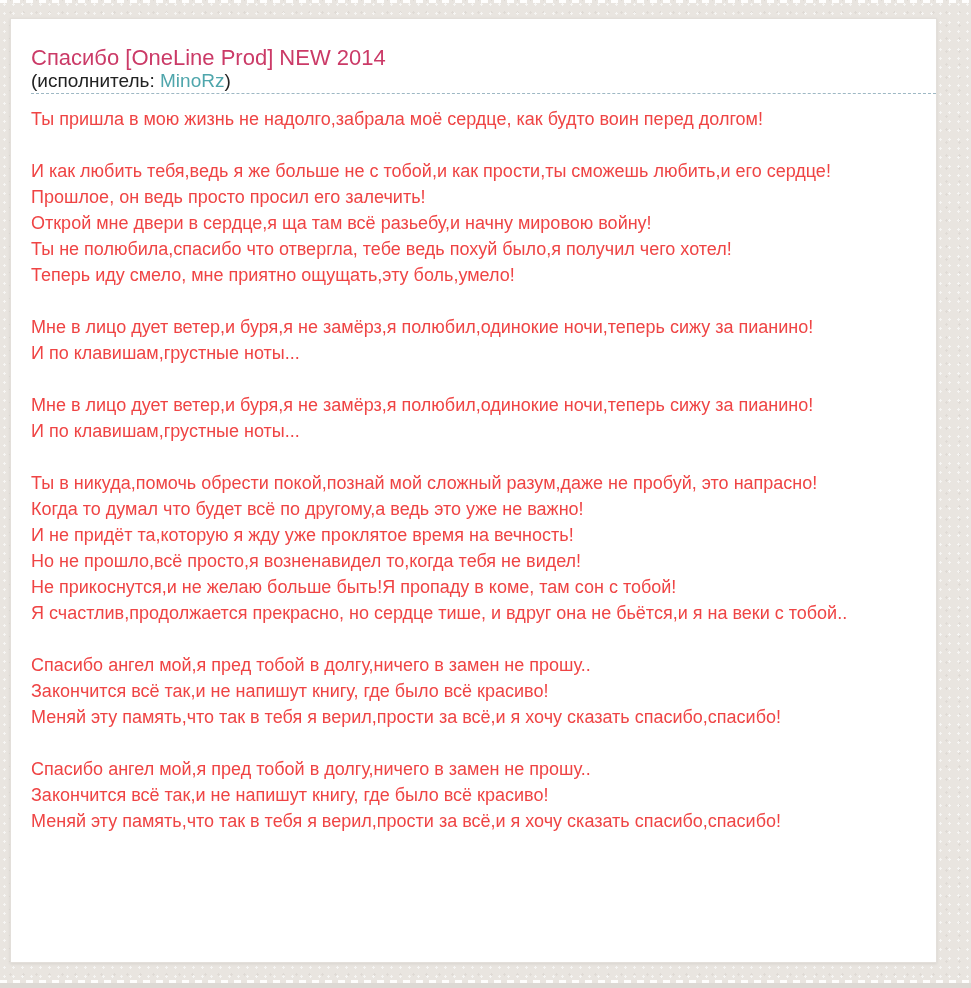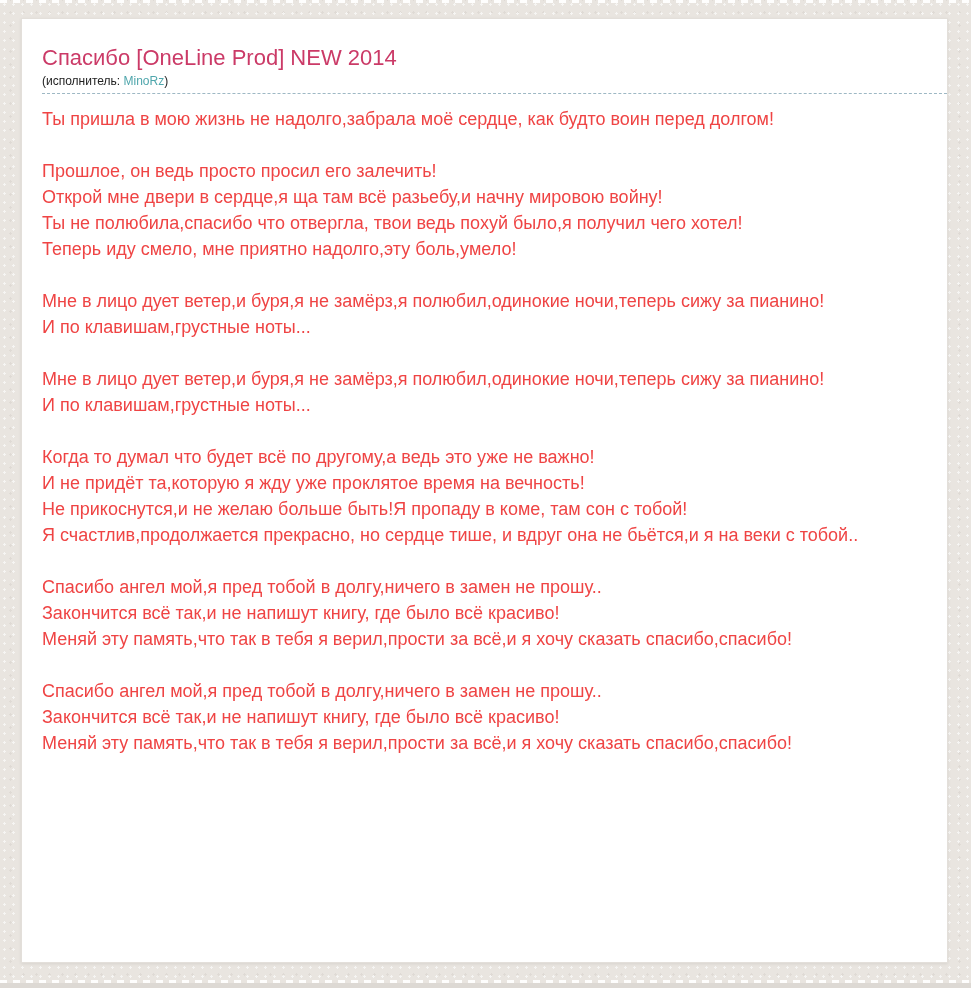--- a/index.html
+++ b/index.html
@@ -23,38 +23,38 @@
       rgba(255,255,255,.95) 0 7px, rgba(0,0,0,0) 7px 13px);
   }
   .dash-row.top { top: 0; }
   .dash-row.bottom { top: 980px; }
   .bottom-strip {
     position: absolute; left: 0; right: 0; top: 983px; height: 5px;
     background: #ddd9d4;
   }
   .card {
     position: absolute;
-    left: 21px; top: 18px;
+    left: 10px; top: 18px;
     width: 927px; height: 945px;
     background: #ffffff;
     border: 1px solid #e3dfda;
     box-shadow: 0 1px 3px rgba(0,0,0,.08);
   }
   .card-inner {
     padding: 26px 0 0 20px;
   }
   .page-title {
     color: #cb3a67;
     font-size: 22px;
     font-weight: normal;
     line-height: 26px;
     white-space: nowrap;
   }
   .subtitle {
-    font-size: 12px;
+    font-size: 19px;
     line-height: 20px;
     color: #222222;
     padding-bottom: 2px;
     border-bottom: 1px dashed #9eb8c4;
   }
   .artist-link {
     color: #4fa6ac;
     text-decoration: none;
     cursor: pointer;
   }
@@ -80,33 +80,36 @@
     <h1 class="page-title">Спасибо [OneLine Prod] NEW 2014</h1>
 
     <div class="subtitle">
       <span>(исполнитель:</span>
       <a class="artist-link">MinoRz</a><span>)</span>
     </div>
 
     <div class="lyrics">
       <div class="line">Ты пришла в мою жизнь не надолго,забрала моё сердце, как будто воин перед долгом!</div>
       <div class="line"></div>
+      <div class="line">И как любить тебя,ведь я же больше не с тобой,и как прости,ты сможешь любить,и его сердце!</div>
       <div class="line">Прошлое, он ведь просто просил его залечить!</div>
       <div class="line">Открой мне двери в сердце,я ща там всё разьебу,и начну мировою войну!</div>
-      <div class="line">Ты не полюбила,спасибо что отвергла, твои ведь похуй было,я получил чего хотел!</div>
-      <div class="line">Теперь иду смело, мне приятно надолго,эту боль,умело!</div>
+      <div class="line">Ты не полюбила,спасибо что отвергла, тебе ведь похуй было,я получил чего хотел!</div>
+      <div class="line">Теперь иду смело, мне приятно ощущать,эту боль,умело!</div>
       <div class="line"></div>
       <div class="line">Мне в лицо дует ветер,и буря,я не замёрз,я полюбил,одинокие ночи,теперь сижу за пианино!</div>
       <div class="line">И по клавишам,грустные ноты...</div>
       <div class="line"></div>
       <div class="line">Мне в лицо дует ветер,и буря,я не замёрз,я полюбил,одинокие ночи,теперь сижу за пианино!</div>
       <div class="line">И по клавишам,грустные ноты...</div>
       <div class="line"></div>
+      <div class="line">Ты в никуда,помочь обрести покой,познай мой сложный разум,даже не пробуй, это напрасно!</div>
       <div class="line">Когда то думал что будет всё по другому,а ведь это уже не важно!</div>
       <div class="line">И не придёт та,которую я жду уже проклятое время на вечность!</div>
+      <div class="line">Но не прошло,всё просто,я возненавидел то,когда тебя не видел!</div>
       <div class="line">Не прикоснутся,и не желаю больше быть!Я пропаду в коме, там сон с тобой!</div>
       <div class="line">Я счастлив,продолжается прекрасно, но сердце тише, и вдруг она не бьётся,и я на веки с тобой..</div>
       <div class="line"></div>
       <div class="line">Спасибо ангел мой,я пред тобой в долгу,ничего в замен не прошу..</div>
       <div class="line">Закончится всё так,и не напишут книгу, где было всё красиво!</div>
       <div class="line">Меняй эту память,что так в тебя я верил,прости за всё,и я хочу сказать спасибо,спасибо!</div>
       <div class="line"></div>
       <div class="line">Спасибо ангел мой,я пред тобой в долгу,ничего в замен не прошу..</div>
       <div class="line">Закончится всё так,и не напишут книгу, где было всё красиво!</div>
       <div class="line">Меняй эту память,что так в тебя я верил,прости за всё,и я хочу сказать спасибо,спасибо!</div>

